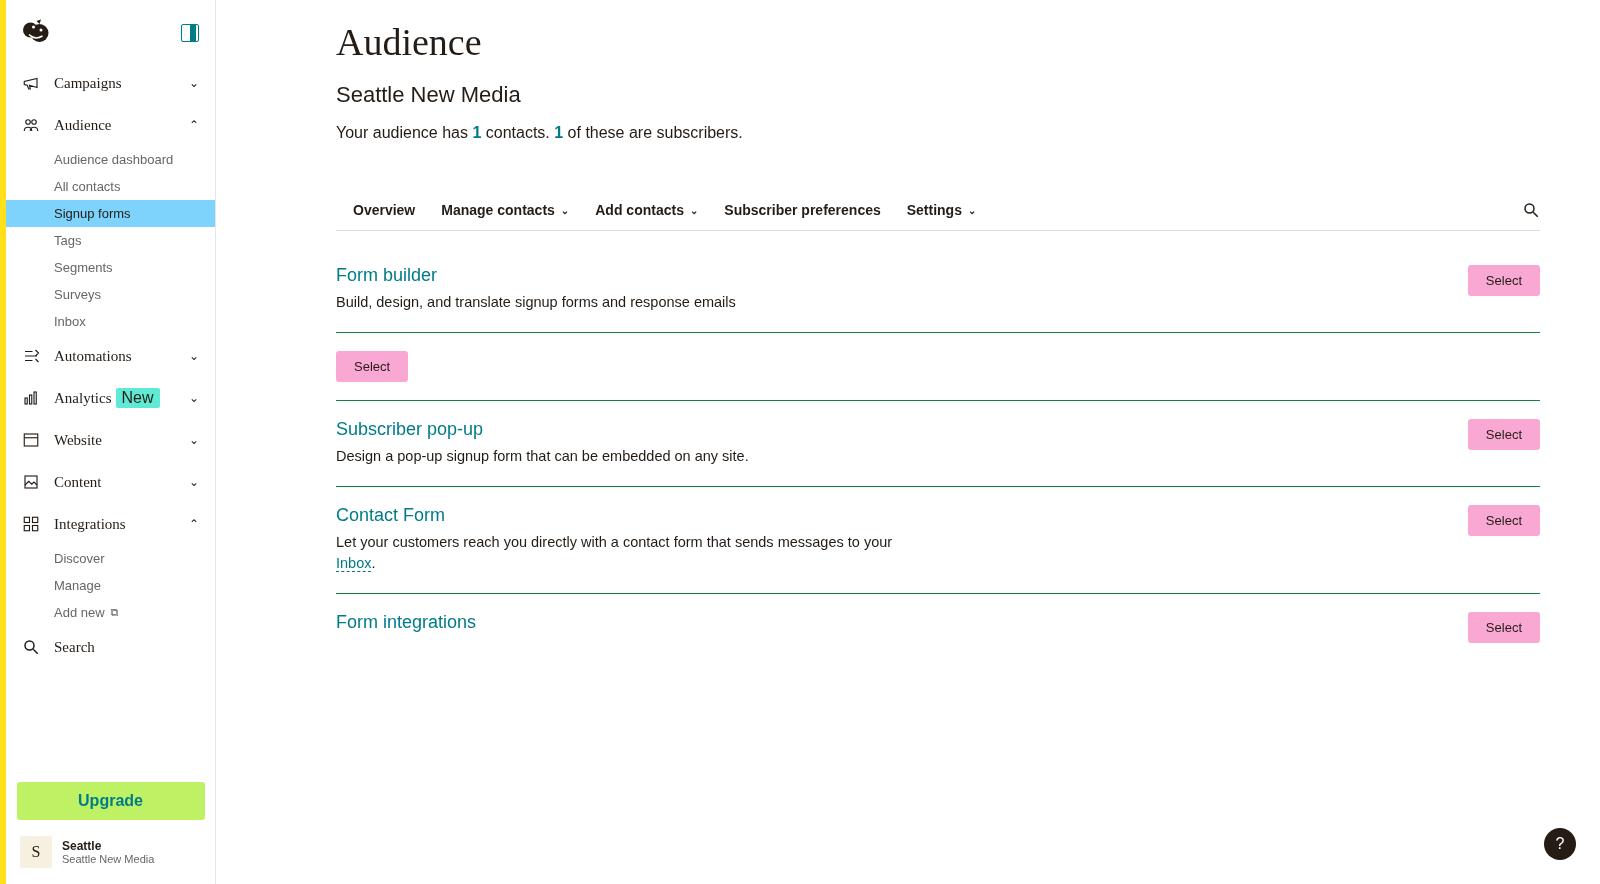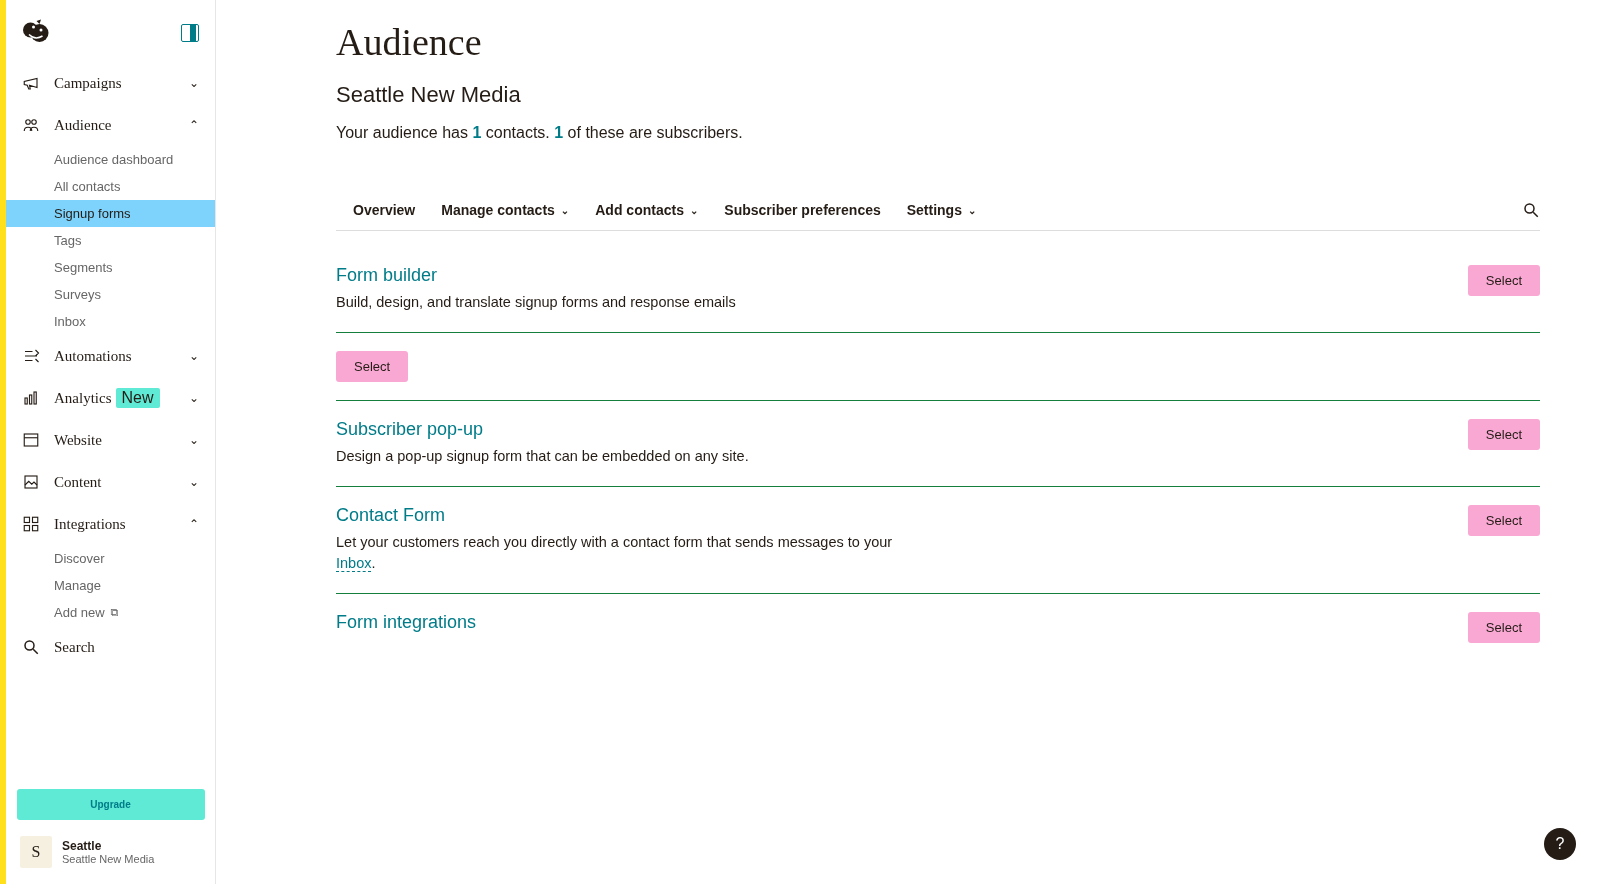--- a/index.html
+++ b/index.html
@@ -17,21 +17,21 @@
 .nav-item .icon-slot { width: 22px; height: 22px; display: flex; align-items: center; justify-content: center; margin-right: 12px; flex-shrink: 0; }
 .nav-item .label { font-family: Georgia, "Times New Roman", serif; font-size: 15px; color: #241c15; }
 .nav-item .chev { margin-left: auto; color: #241c15; font-size: 12px; }
 .nav-item.create .icon-slot { background: #007c89; border-radius: 50%; width: 30px; height: 30px; margin-right: 10px; }
 .nav-item .badge { font-size: 16px; background: #5eead4; color: #241c15; padding: 1px 6px; border-radius: 2px; margin-left: 4px; }
 .sub-item { display: flex; align-items: center; padding: 6px 12px 6px 48px; font-size: 13px; color: #666; cursor: pointer; }
 .sub-item.active { background: #7dd3fc; color: #241c15; }
 .sub-item .ext { margin-left: 6px; font-size: 11px; }
 
 .sidebar-footer { padding: 10px 8px 10px 8px; }
-.upgrade-btn { display: block; width: 188px; margin: 0 auto 10px auto; background: #5eead4; color: #007c89; border: none; padding: 10px 0; font-size: 10px; font-weight: 600; cursor: pointer; border-radius: 3px; }
+.upgrade-btn { display: block; width: 188px; margin: 0 auto 10px auto; background: #bef264; color: #007c89; border: none; padding: 10px 0; font-size: 16px; font-weight: 600; cursor: pointer; border-radius: 3px; }
 .account-row { display: flex; align-items: center; padding: 6px 6px; cursor: pointer; }
 .avatar { width: 32px; height: 32px; background: #f5f0e0; display: flex; align-items: center; justify-content: center; font-family: Georgia, serif; font-size: 16px; margin-right: 10px; border-radius: 2px; flex-shrink: 0; }
 .account-name { font-size: 12px; font-weight: 600; }
 .account-sub { font-size: 11px; color: #666; }
 
 .main { flex: 1; padding: 20px 60px 40px 120px; position: relative; }
 .page-title { font-family: Georgia, "Times New Roman", serif; font-size: 38px; font-weight: 400; margin-bottom: 18px; }
 .subtitle { font-size: 22px; margin-bottom: 16px; }
 .summary { font-size: 16px; color: #241c15; margin-bottom: 48px; }
 .summary .num { color: #007c89; font-weight: 600; }

